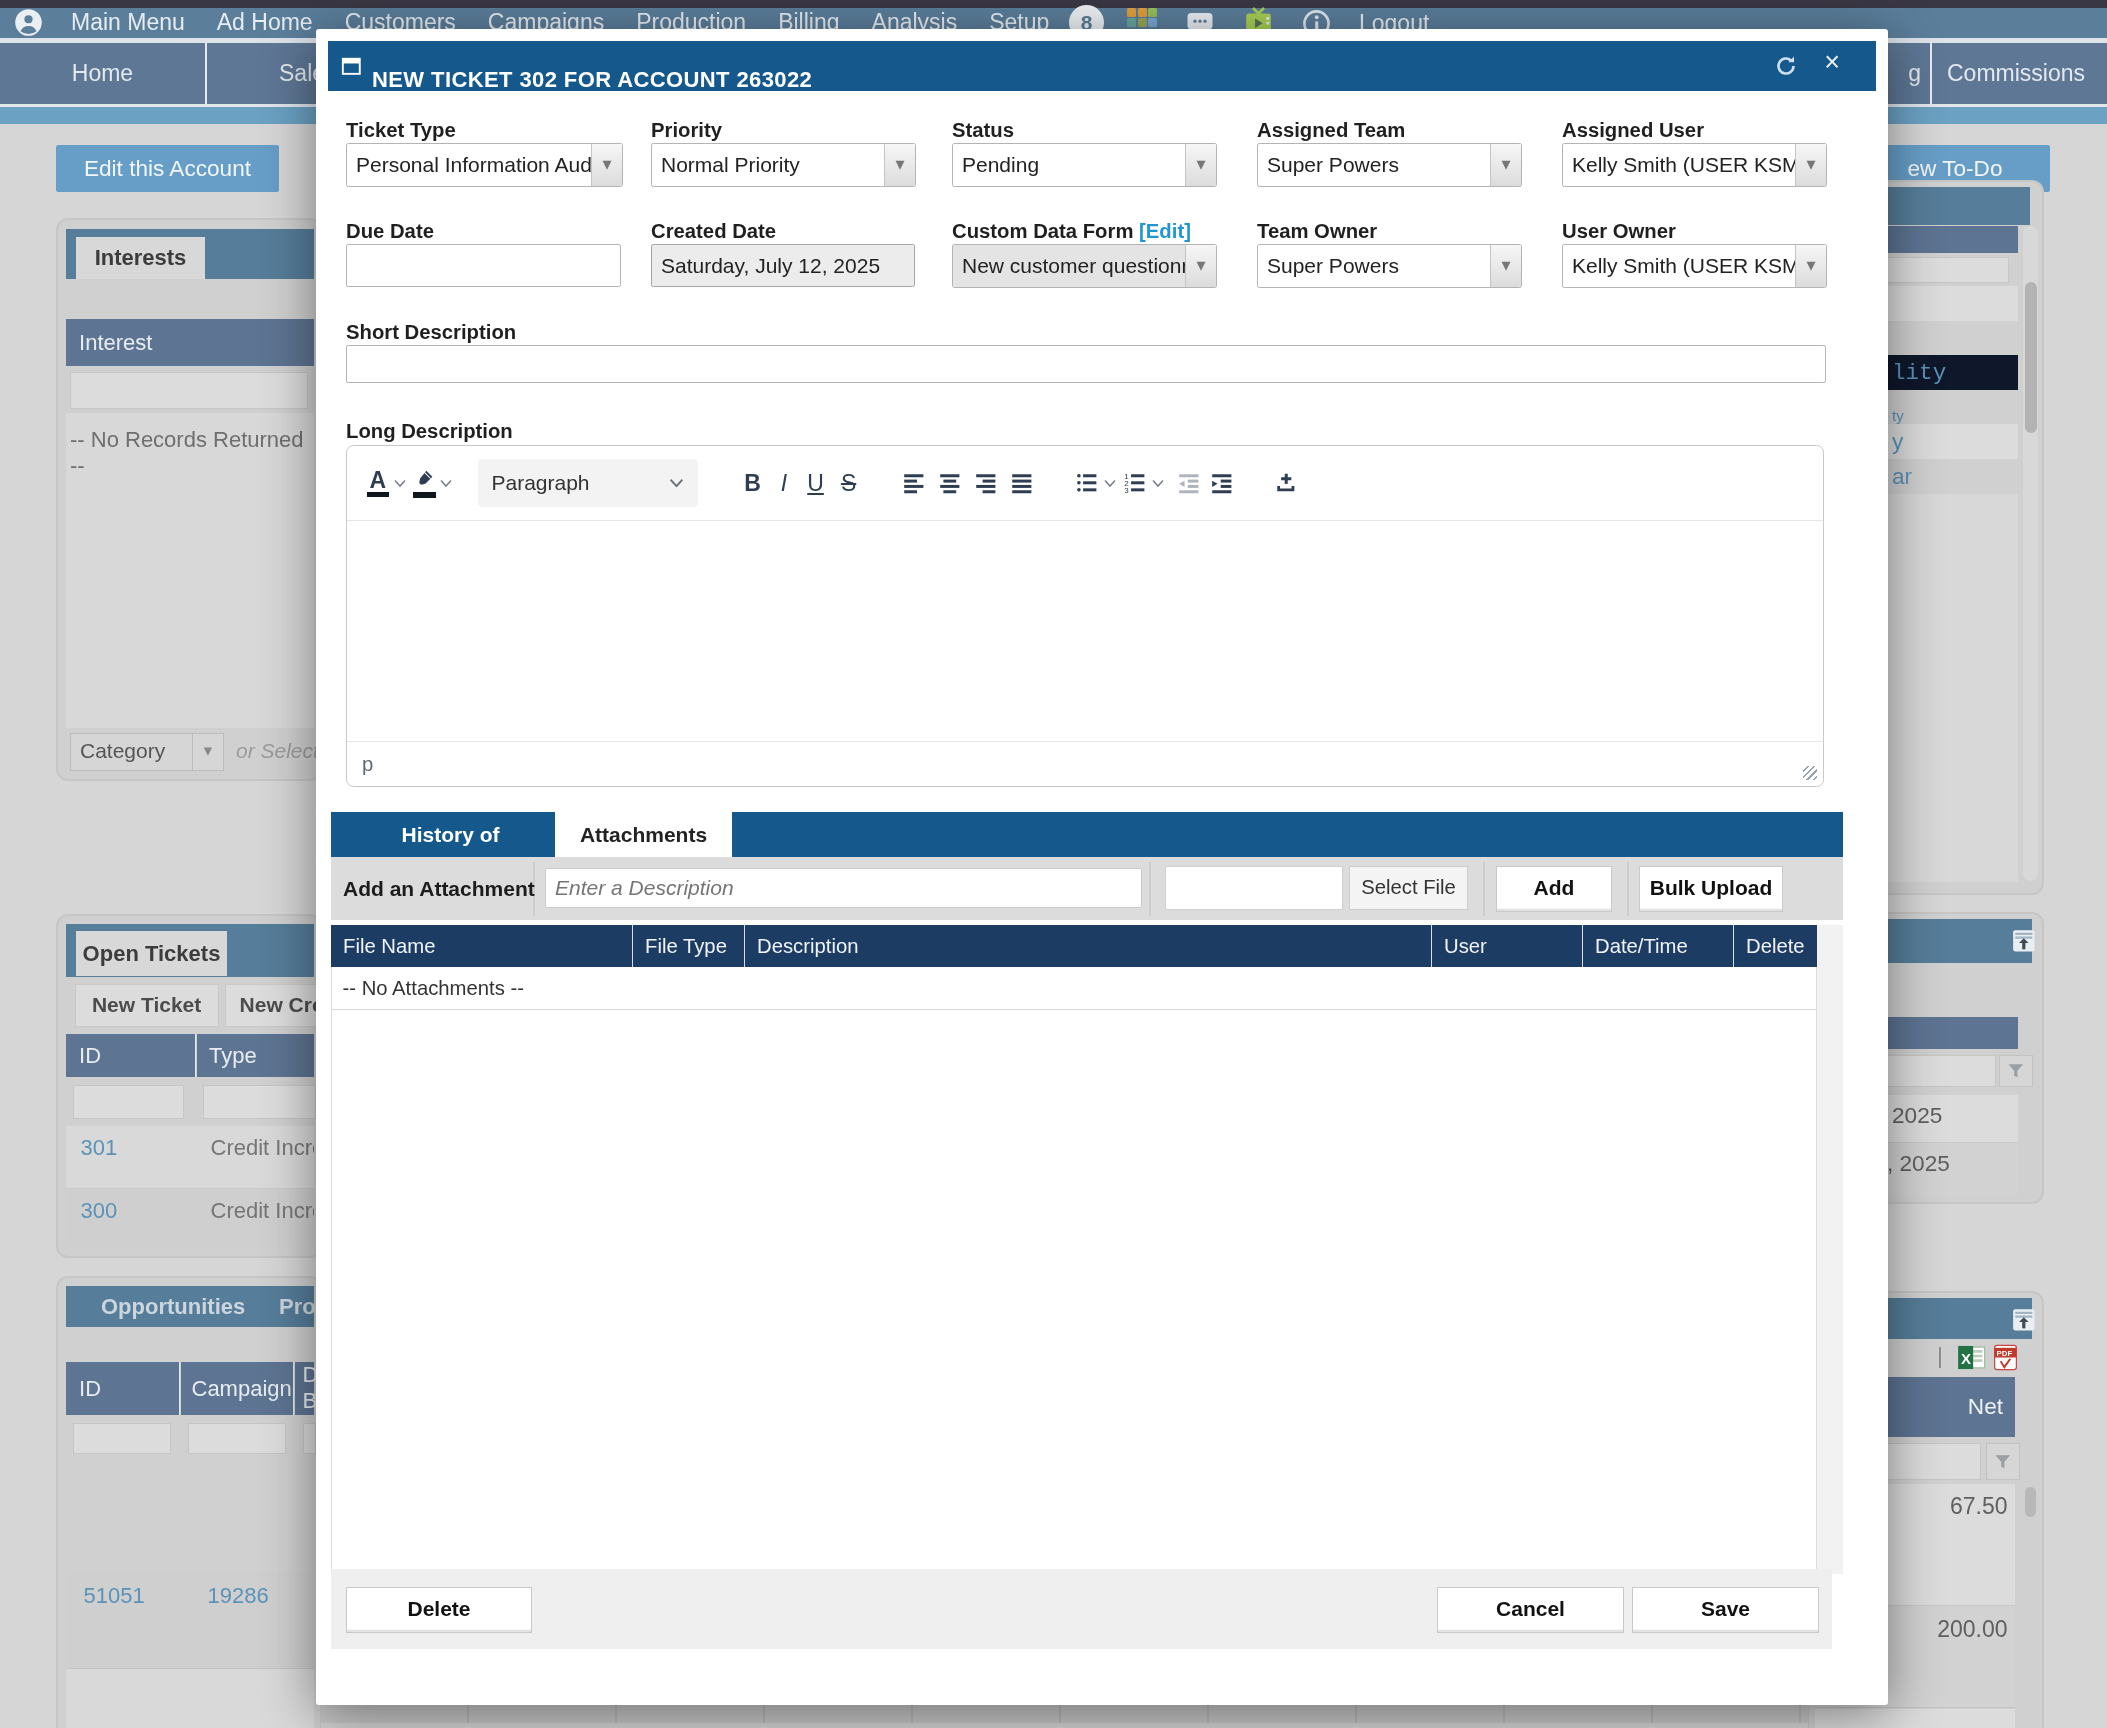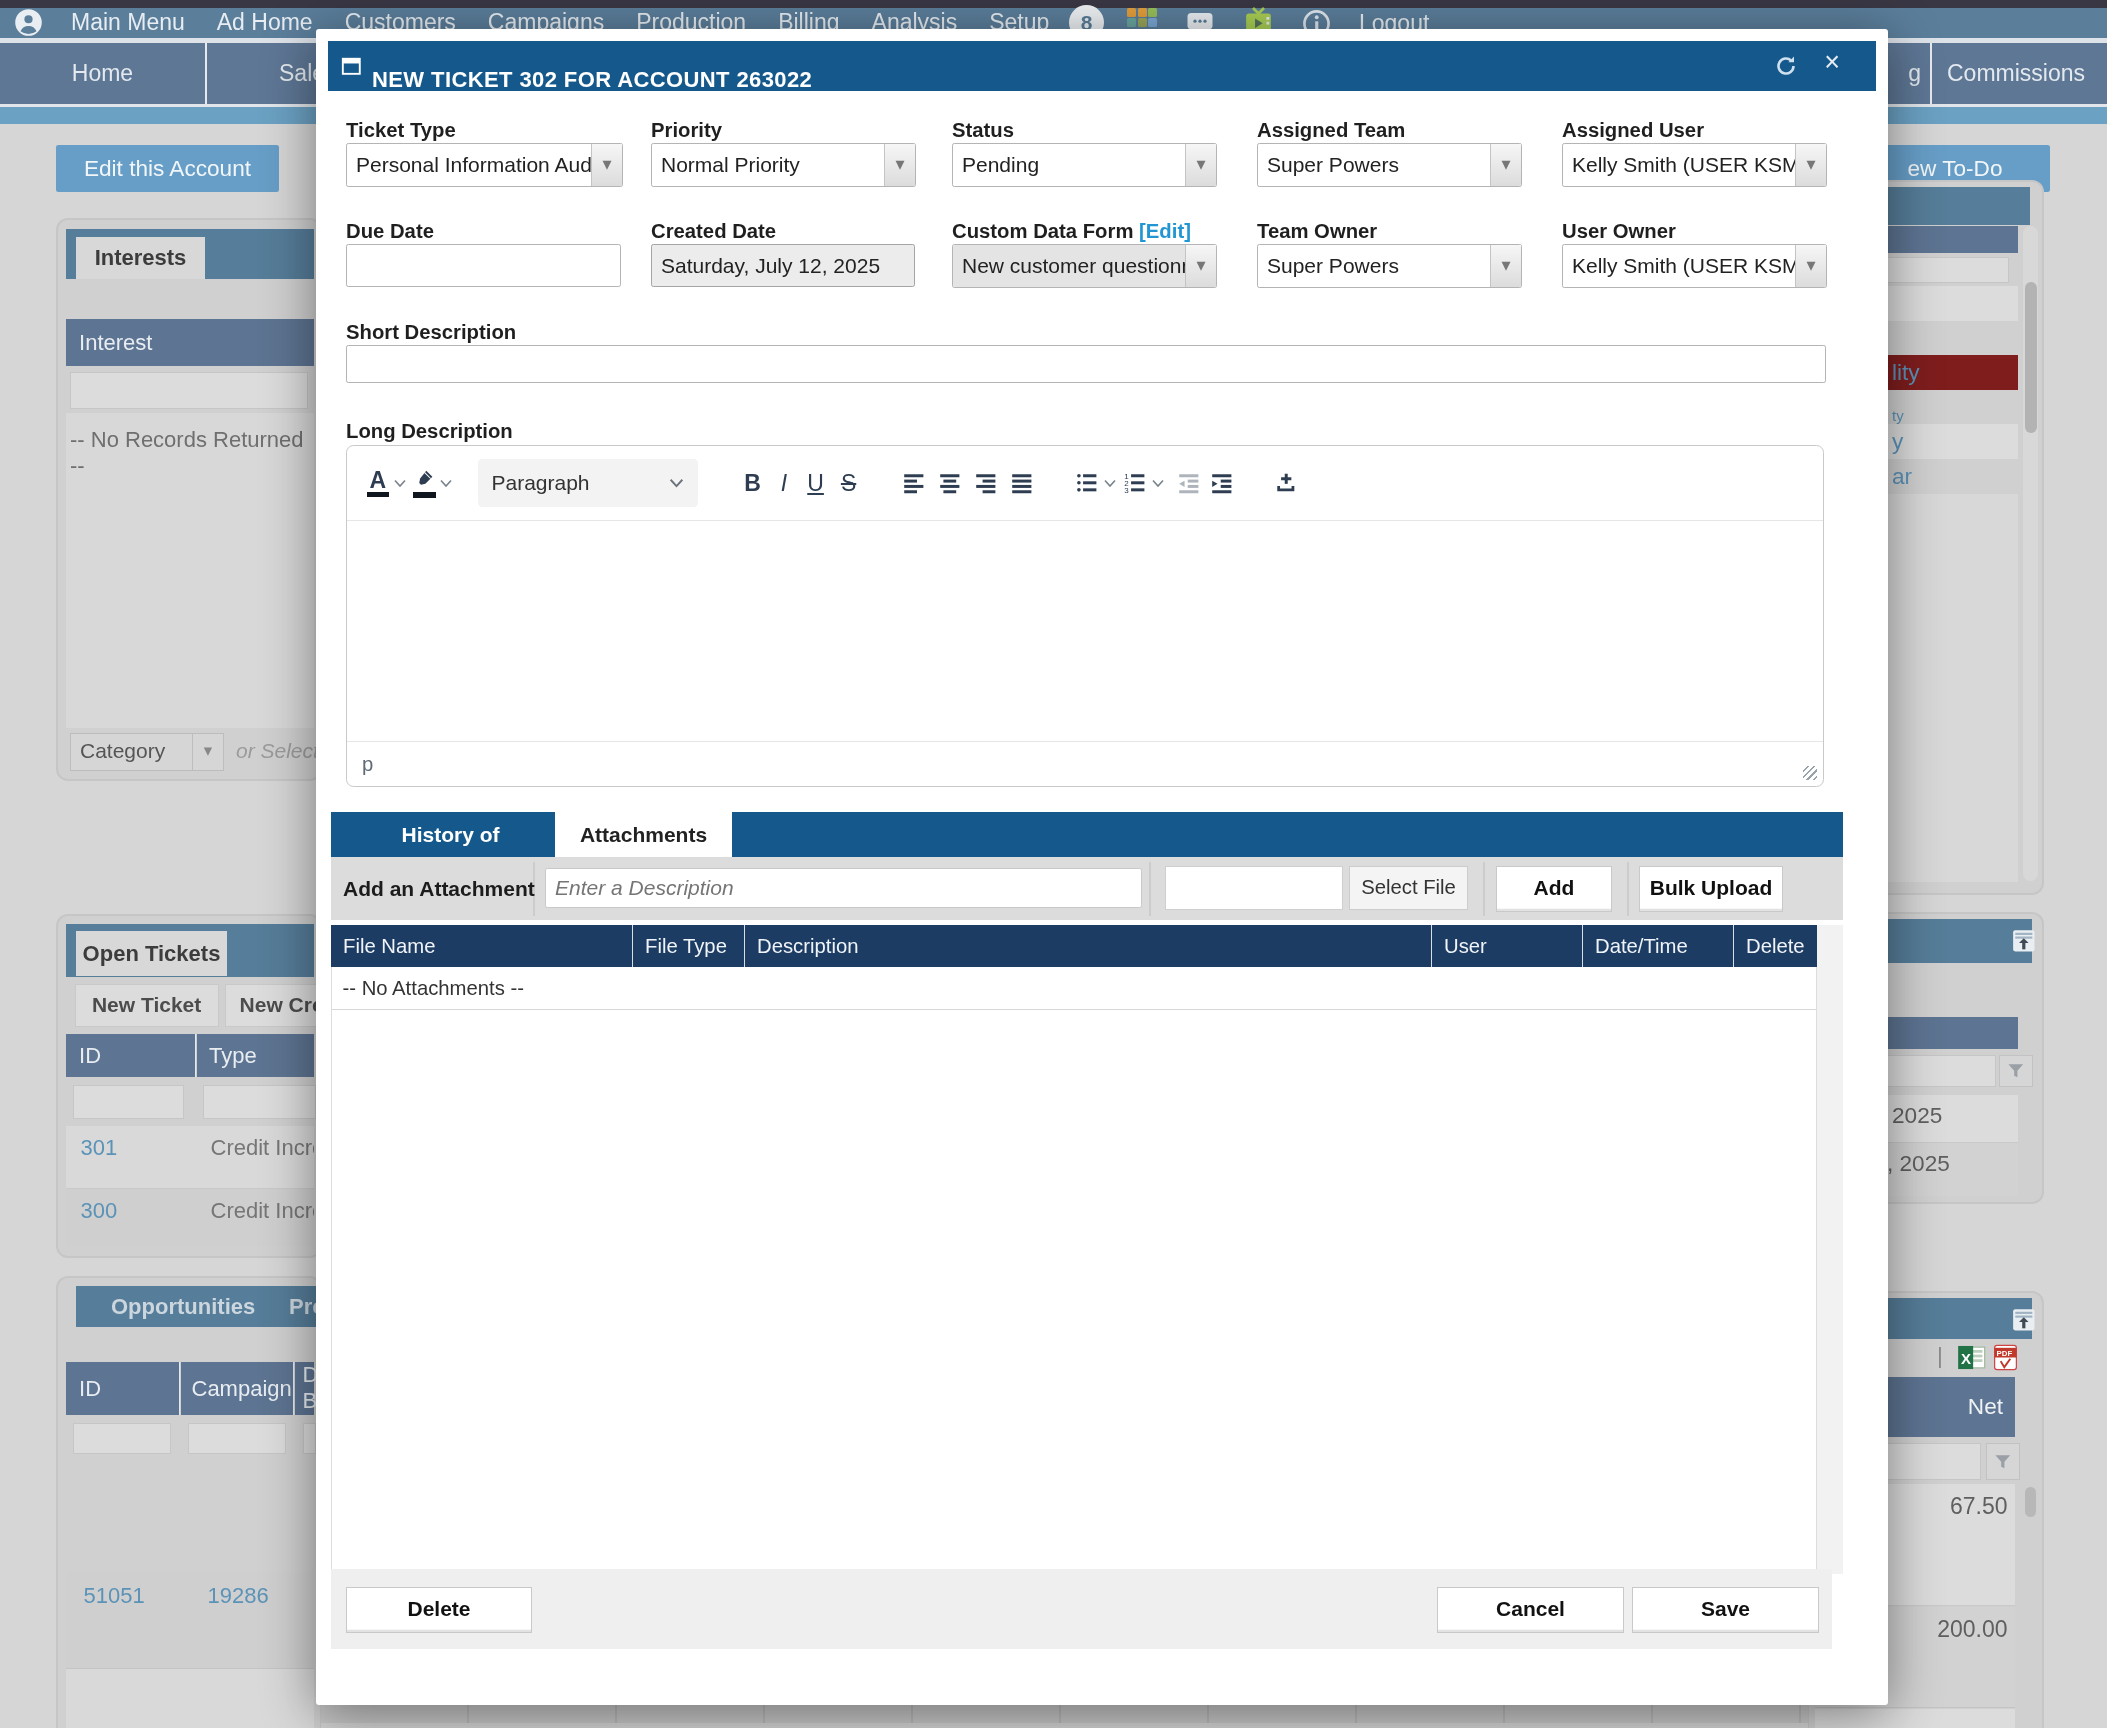--- a/index.html
+++ b/index.html
@@ -182,21 +182,21 @@
       <span class="lnk" style="position:absolute;left:15px;top:9px;font-size:22px;">301</span>
       <span style="position:absolute;left:145px;top:9px;font-size:22px;color:#767676;white-space:nowrap;">Credit Increa</span>
     </div>
     <div class="grow" style="left:7.5px;top:273px;width:248px;height:57px;background:#cfcfcf;">
       <span class="lnk" style="position:absolute;left:15px;top:9px;font-size:22px;">300</span>
       <span style="position:absolute;left:145px;top:9px;font-size:22px;color:#767676;white-space:nowrap;">Credit Increa</span>
     </div>
   </div>
 
   <div class="abs panel" style="left:56px;top:1260px;width:262px;height:497px;">
-    <div class="phead" style="left:18px;top:7.5px;width:248px;height:41px;">
+    <div class="phead" style="left:8px;top:7.5px;width:248px;height:41px;">
       <span style="position:absolute;left:35px;top:0;line-height:41px;font-size:22px;font-weight:bold;color:#ccd6de;">Opportunities</span>
       <span style="position:absolute;left:213px;top:0;line-height:41px;font-size:22px;font-weight:bold;color:#ccd6de;">Prop</span>
     </div>
     <div class="colhead" style="left:7.5px;top:84px;width:114px;height:53px;line-height:53px;padding-left:13.6px;box-sizing:border-box;border-right:1.5px solid #e4e8ec;">ID</div>
     <div class="colhead" style="left:123px;top:84px;width:113px;height:53px;line-height:53px;padding-left:10.5px;box-sizing:border-box;border-right:1.5px solid #e4e8ec;">Campaign</div>
     <div class="colhead" style="left:237px;top:84px;width:19px;height:53px;padding-left:7.5px;box-sizing:border-box;white-space:pre-line;line-height:25.6px;">D
 B</div>
     <div class="filter-inp" style="left:15px;top:145px;width:96px;height:29px;"></div>
     <div class="filter-inp" style="left:130px;top:145px;width:96px;height:29px;"></div>
     <div class="filter-inp" style="left:245px;top:145px;width:11.3px;height:29px;"></div>
@@ -209,21 +209,21 @@
   </div>
 
   <div class="abs act-btn" style="left:1860px;top:145px;width:190px;height:47px;">ew To-Do</div>
 
   <div class="abs panel" style="left:1807px;top:164px;width:233px;height:711px;">
     <div class="phead" style="left:6px;top:5.3px;width:215px;height:38px;"></div>
     <div class="colhead" style="left:6px;top:44px;width:203px;height:27px;"></div>
     <div class="filter-inp" style="left:10.5px;top:75px;width:187px;height:24px;"></div>
     <div class="grow" style="left:6px;top:104px;width:203px;height:35px;background:#dcdcdc;"></div>
     <div class="grow" style="left:6px;top:139px;width:203px;height:35px;background:#d0d0d0;"></div>
-    <div class="grow" style="left:6px;top:173px;width:203px;height:35px;background:#7f1d1d;">
+    <div class="grow" style="left:6px;top:173px;width:203px;height:35px;background:#0f172a;font-family:Liberation Mono, monospace;">
       <span class="lnk" style="position:absolute;left:77px;top:4.5px;font-size:22.6px;">lity</span>
     </div>
     <div class="grow" style="left:6px;top:208px;width:203px;height:35px;background:#d0d0d0;">
       <span class="lnk" style="position:absolute;left:77px;top:17px;font-size:15px;">ty</span>
     </div>
     <div class="grow" style="left:6px;top:242px;width:203px;height:35px;background:#dcdcdc;">
       <span class="lnk" style="position:absolute;left:77px;top:4.5px;font-size:22.6px;">y</span>
     </div>
     <div class="grow" style="left:6px;top:277px;width:203px;height:35px;background:#d0d0d0;">
       <span class="lnk" style="position:absolute;left:77px;top:4.5px;font-size:22.6px;">ar</span>

